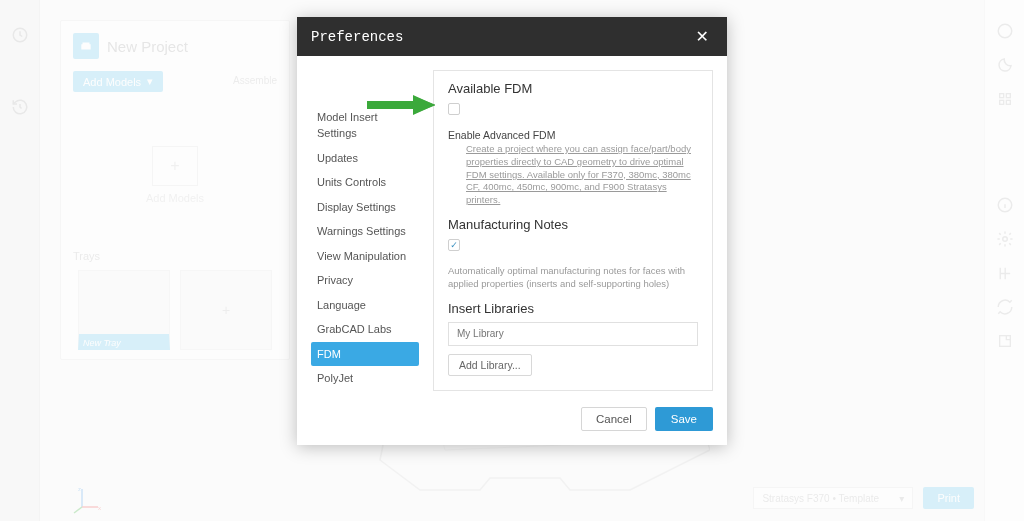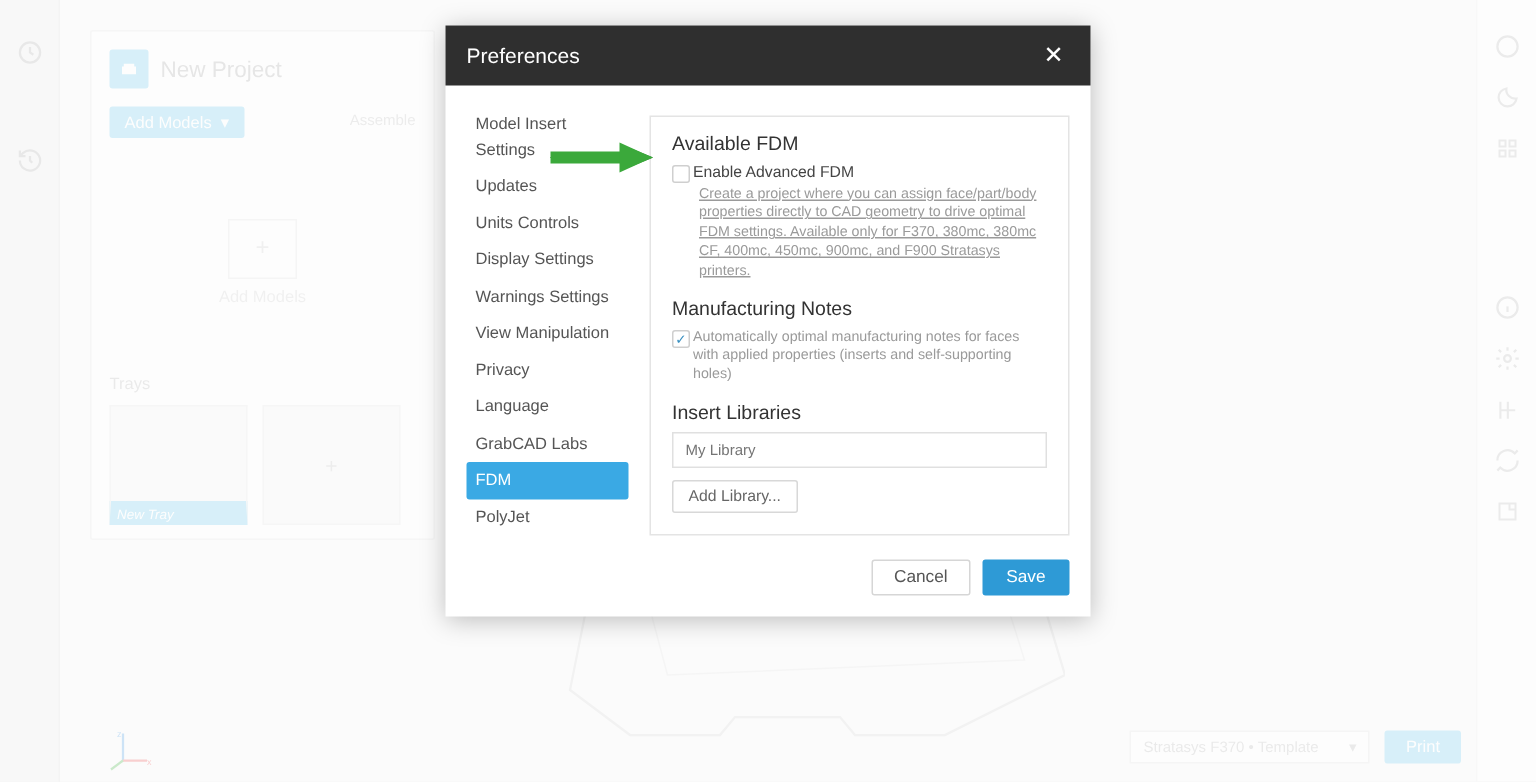--- a/index.html
+++ b/index.html
@@ -113,20 +113,21 @@
     }
     .trays-label {
       font-size: 11px;
       color: #c0c0c0;
       margin-top: 20px;
     }
     .tray-row {
       display: flex;
       gap: 10px;
       margin-top: 8px;
+      justify-content: center;
     }
     .tray {
       width: 92px; height: 80px;
       background: #f4f4f4;
       border: 1px solid #e8e8e8;
       position: relative;
     }
     .tray.active {
       border-bottom: 16px solid #7fd0f0;
     }
@@ -219,21 +220,21 @@
       z-index: 100;
     }
     .modal-header {
       background: #2f2f2f;
       color: #fff;
       padding: 10px 14px;
       display: flex;
       align-items: center;
       justify-content: space-between;
     }
-    .modal-title { font-size: 14px; }
+    .modal-title { font-size: 14px; font-family: Liberation Mono, monospace; }
     .modal-close {
       color: #fff;
       font-size: 16px;
       cursor: pointer;
       padding: 0 4px;
     }
     .modal-body {
       display: flex;
       padding: 14px 14px 8px 14px;
       gap: 14px;
@@ -261,22 +262,23 @@
       padding: 10px 14px 14px 14px;
     }
     .section-title {
       font-size: 13px;
       color: #333;
       margin-bottom: 6px;
     }
     .check-row {
       display: flex;
       align-items: flex-start;
-      gap: 2px;
+      gap: 14px;
       margin-bottom: 2px;
+      flex-direction: column;
     }
     .checkbox {
       width: 12px; height: 12px;
       border: 1px solid #cfcfcf;
       border-radius: 2px;
       flex-shrink: 0;
       margin-top: 1px;
       display: flex; align-items: center; justify-content: center;
       font-size: 9px;
       color: #3a90c0;

